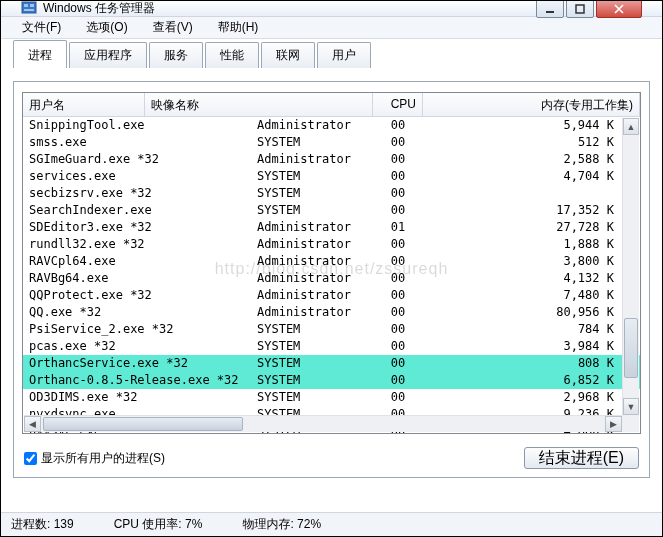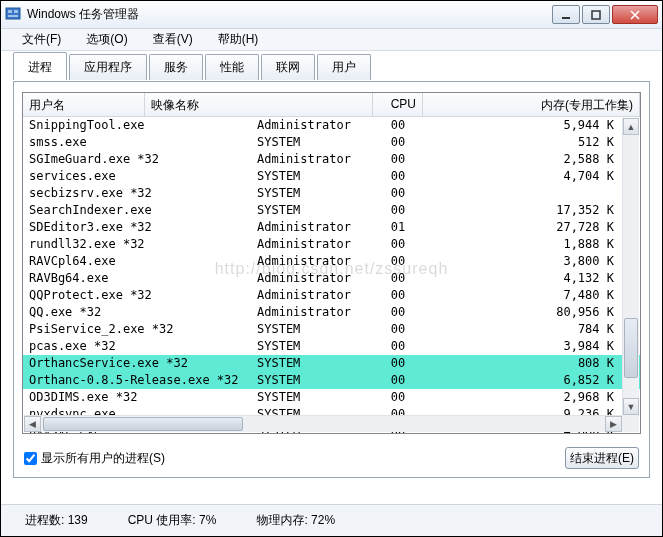--- a/index.html
+++ b/index.html
@@ -1,17 +1,17 @@
 <!DOCTYPE html>
 <html><head>
 <meta charset="utf-8">
 <style>
 * { box-sizing: border-box; margin: 0; padding: 0; }
 body { font-family: "Microsoft YaHei", "SimSun", Tahoma, sans-serif; font-size: 12px; background: #fff; width: 663px; height: 537px; position: relative; border: 1px solid #000; }
-.titlebar { height: 28px; background: linear-gradient(#fdfefe, #e8eff8); border-bottom: 1px solid #cfd6e0; display: flex; align-items: center; padding: 0 4px; }
+.titlebar { height: 16px; background: linear-gradient(#fdfefe, #e8eff8); border-bottom: 1px solid #cfd6e0; display: flex; align-items: center; padding: 0 20px; }
 .titlebar-icon { width: 16px; height: 16px; margin-right: 6px; }
 .titlebar-title { font-size: 12px; color: #000; flex: 1; }
 .window-controls { display: flex; }
 .win-btn { width: 28px; height: 19px; border: 1px solid #7a8a99; margin-left: 2px; border-radius: 2px; display: flex; align-items: center; justify-content: center; background: linear-gradient(#f2f6fb,#d7e3f0); cursor: default; }
 .win-btn.close { background: linear-gradient(#e9a0a0,#d04b3e); width: 46px; border-color: #a03028; color: #fff; }
 .menubar { height: 22px; display: flex; align-items: center; padding: 0 4px; border-bottom: 1px solid #d6dde5; background: #f3f6fb; }
 .menu-item { padding: 2px 8px; cursor: default; margin-left: 9px; }
 .tabstrip { height: 28px; display: flex; align-items: flex-end; padding: 4px 12px 0 12px; background: #fff; }
 .tab { padding: 4px 14px 4px 14px; border: 1px solid #9aa7b7; border-bottom: none; margin-right: 2px; border-radius: 2px 2px 0 0; background: linear-gradient(#fdfdfe,#e9eef5); cursor: default; position: relative; top: 1px; }
 .tab.active { background: #fff; z-index: 2; padding-top: 6px; }
@@ -34,22 +34,22 @@
 .vscroll { position: absolute; right: 1px; top: 25px; bottom: 18px; width: 17px; background: #eef0f3; border-left: 1px solid #dfe3e8; }
 .vscroll .arrow { height: 17px; background: linear-gradient(#f4f6f9,#dde2e9); border: 1px solid #b9c0c9; display: flex; align-items: center; justify-content: center; font-size: 9px; color: #555; cursor: default; }
 .vscroll .thumb { position: absolute; left: 1px; right: 1px; top: 200px; height: 60px; background: linear-gradient(#e7ecf3,#c9d2dd); border: 1px solid #aab4c1; border-radius: 2px; cursor: default; }
 .hscroll { position: absolute; left: 1px; right: 18px; bottom: 1px; height: 17px; background: #eef0f3; border-top: 1px solid #dfe3e8; display: flex; }
 .hscroll .arrow { width: 17px; background: linear-gradient(#f4f6f9,#dde2e9); border: 1px solid #b9c0c9; display: flex; align-items: center; justify-content: center; font-size: 9px; color: #555; cursor: default; }
 .hscroll .track { flex: 1; position: relative; }
 .hscroll .thumb { position: absolute; top: 1px; bottom: 1px; left: 2px; width: 200px; background: linear-gradient(#e7ecf3,#c9d2dd); border: 1px solid #aab4c1; border-radius: 2px; cursor: default; }
 .corner { position: absolute; right: 1px; bottom: 1px; width: 17px; height: 17px; background: #eef0f3; }
 .show-all { position: absolute; left: 10px; bottom: 10px; display: flex; align-items: center; gap: 4px; }
 .show-all input { width: 13px; height: 13px; }
-.end-btn { position: absolute; right: 10px; bottom: 8px; height: 22px; padding: 0 4px; border: 1px solid #8a98a9; border-radius: 3px; background: linear-gradient(#fdfdfe,#e4e9f0); cursor: default; font-size: 12px; display: flex; align-items: center; }
-.statusbar { position: absolute; left: 0; right: 0; bottom: 0; height: 32px; border-top: 1px solid #cfd6e0; background: #f1f4f9; display: flex; align-items: center; padding: 0 24px; gap: 40px; font-size: 12px; }
+.end-btn { position: absolute; right: 10px; bottom: 8px; height: 22px; padding: 0 14px; border: 1px solid #8a98a9; border-radius: 3px; background: linear-gradient(#fdfdfe,#e4e9f0); cursor: default; font-size: 16px; display: flex; align-items: center; }
+.statusbar { position: absolute; left: 0; right: 0; bottom: 0; height: 24px; border-top: 1px solid #cfd6e0; background: #f1f4f9; display: flex; align-items: center; padding: 0 10px; gap: 40px; font-size: 12px; }
 .watermark { position: absolute; left: 50%; top: 50%; transform: translate(-50%,-50%); color: rgba(0,0,0,0.15); font-size: 16px; letter-spacing: 1px; pointer-events: none; font-family: Arial, sans-serif; }
 </style>
 </head>
 <body>
 
 <div class="titlebar">
   <svg class="titlebar-icon" viewBox="0 0 16 16">
       <rect x="1" y="1" width="14" height="11" fill="#3a77c8" stroke="#245a9a"></rect>
       <rect x="3" y="3" width="4" height="3" fill="#9fc3ea"></rect>
       <rect x="9" y="3" width="4" height="3" fill="#9fc3ea"></rect>

